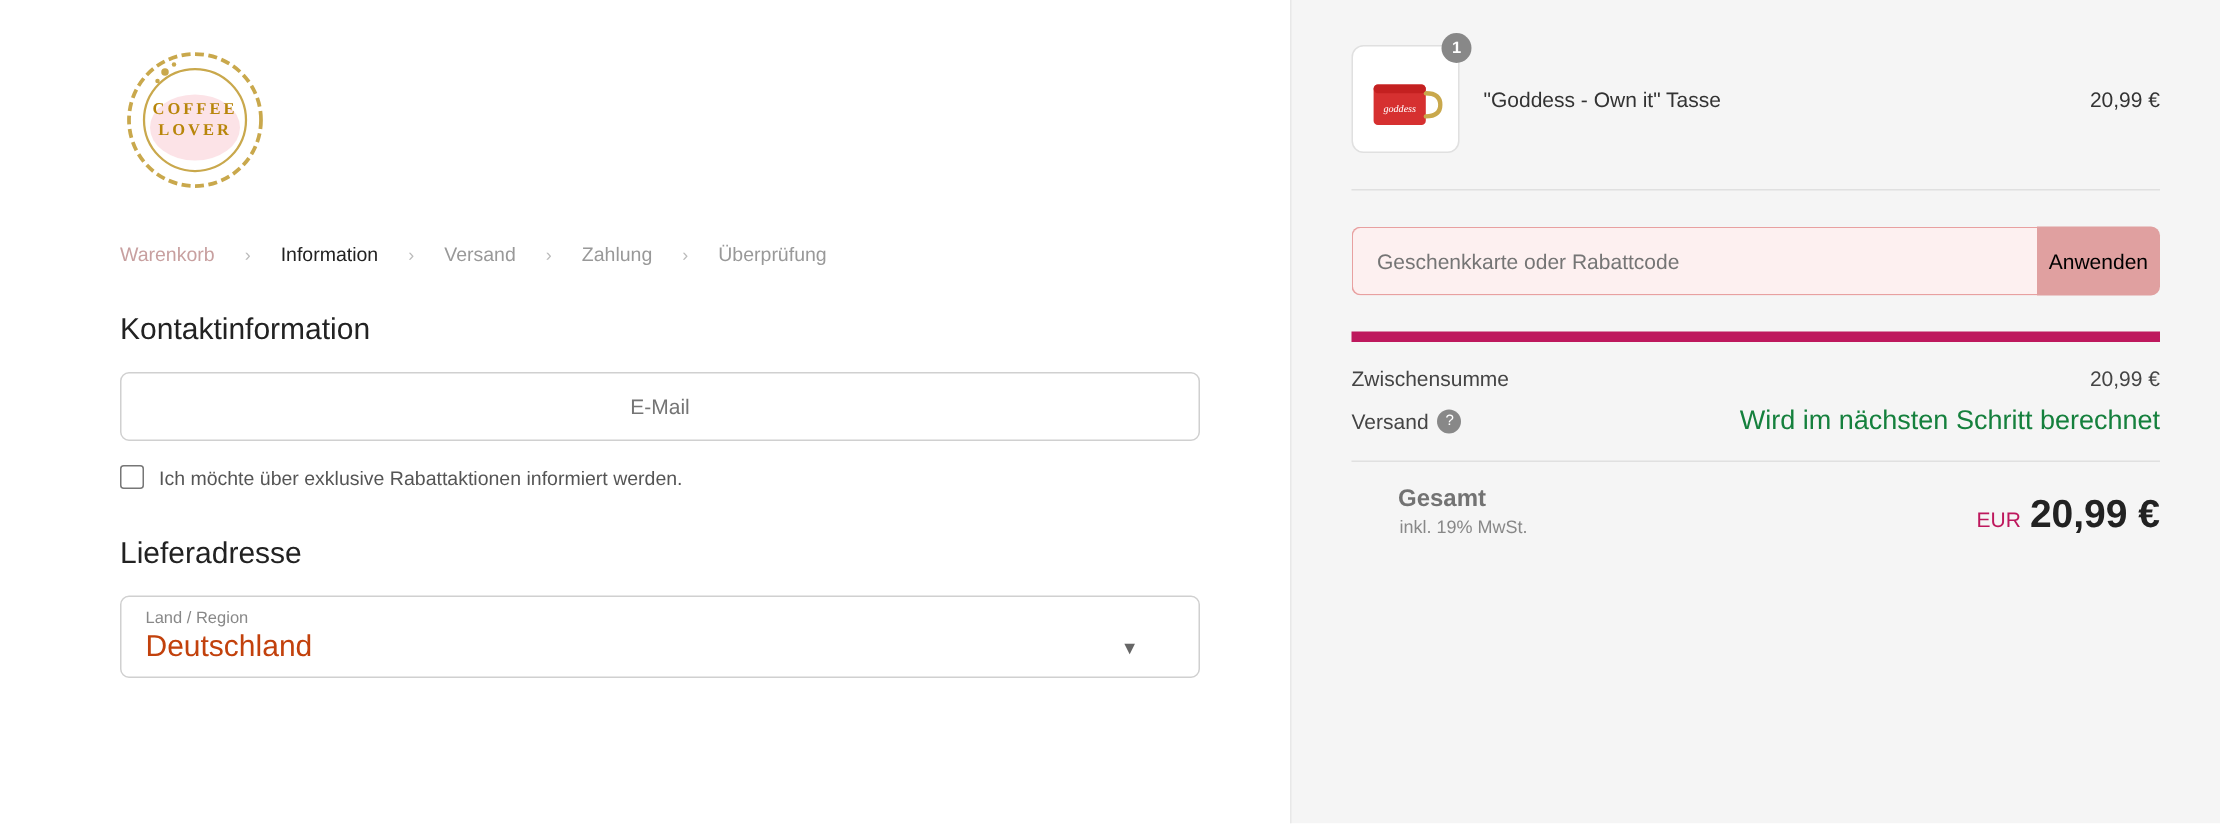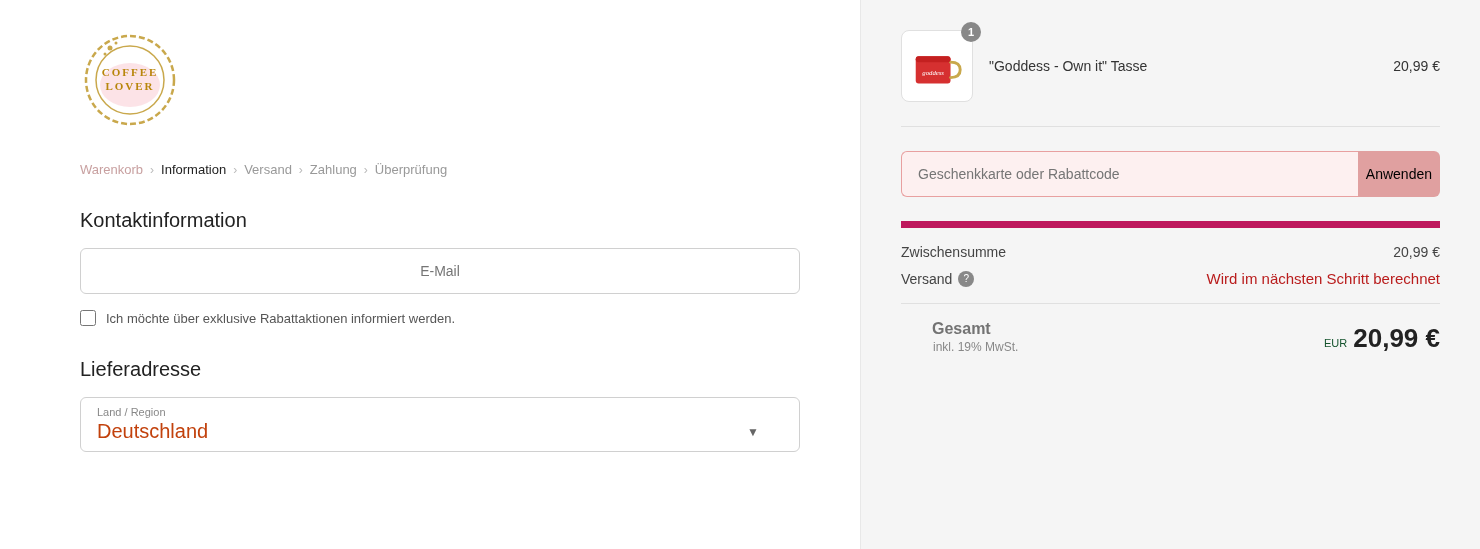--- a/index.html
+++ b/index.html
@@ -32,21 +32,21 @@
       position: relative;
     }
     .logo-svg {
       width: 100px;
       height: 100px;
     }
     
     .breadcrumb {
       display: flex;
       align-items: center;
-      gap: 7px;
+      gap: 20px;
       margin-bottom: 32px;
       font-size: 13px;
       color: #999;
     }
     .breadcrumb-item {
       color: #999;
     }
     .breadcrumb-item.active {
       color: #222;
       font-weight: 400;
@@ -224,22 +224,22 @@
       font-size: 10px;
       display: inline-flex;
       align-items: center;
       justify-content: center;
       cursor: pointer;
     }
     .summary-value {
       color: #444;
     }
     .summary-value.muted {
-      color: #b91c1c;
-      font-size: 15px;
+      color: #15803d;
+      font-size: 18px;
     }
     .divider {
       border: none;
       border-top: 1px solid #e0e0e0;
       margin: 16px 0;
     }
     
     .total-row {
       display: flex;
       justify-content: space-between;
@@ -258,22 +258,22 @@
       font-weight: 400;
       margin-top: 2px;
       padding-left: 32px;
     }
     .total-price-wrapper {
       display: flex;
       align-items: baseline;
       gap: 6px;
     }
     .total-currency {
-      font-size: 11px;
-      color: #14532d;
+      font-size: 14px;
+      color: #be185d;
     }
     .total-price {
       font-size: 26px;
       font-weight: 700;
       color: #222;
     }
   </style>
 </head>
 <body>
 

